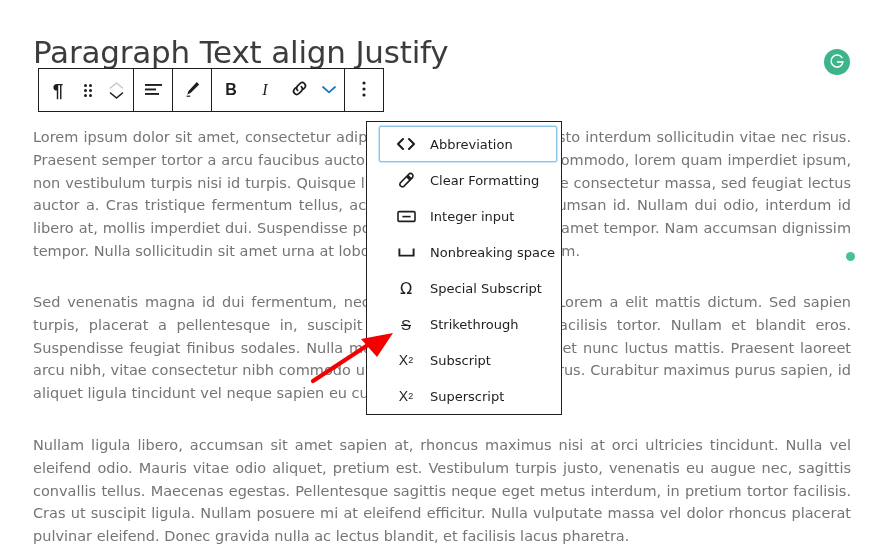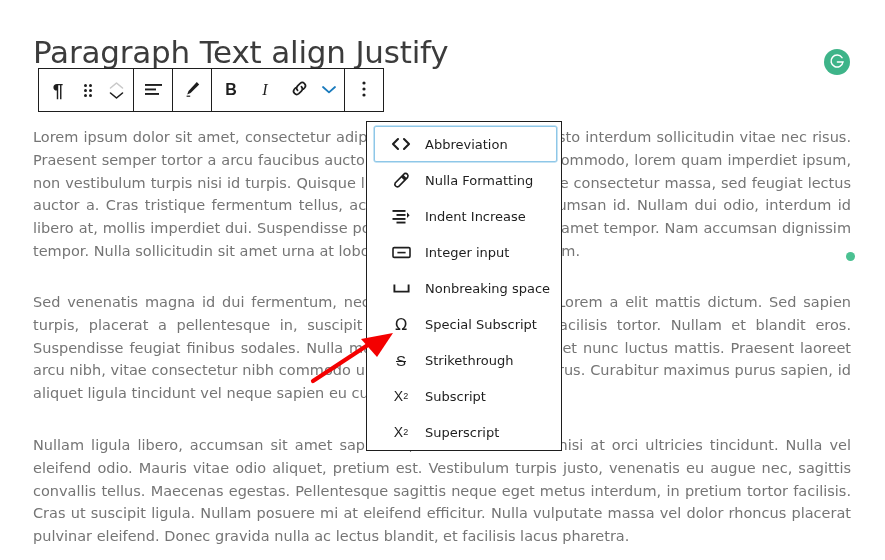--- a/index.html
+++ b/index.html
@@ -101,21 +101,21 @@
   
   #format-menu {
     position: absolute;
     left: 366px;
     top: 121px;
     width: 196px;
     background: #ffffff;
     border: 1px solid #1e1e1e;
     box-sizing: border-box;
     z-index: 40;
-    padding: 4px 0 0 3px;
+    padding: 4px 0 0 8px;
     max-height: 439px;
     overflow: hidden;
   }
   .menu-item {
     display: flex;
     align-items: center;
     height: 36px;
     padding: 0 8px 0 14px;
     margin: 0 4px;
     box-sizing: border-box;
@@ -337,35 +337,23 @@
       <span class="mi-label">Abbreviation</span>
     </div>
 
     <div class="menu-item">
       <span class="mi-icon">
         <svg width="18" height="18" viewBox="0 0 18 18">
           <path d="M12.4 2.6 a2.6 2.6 0 0 1 3.2 3.8 L6.6 15.6 a2.6 2.6 0 0 1 -3.4 -3.6 z" fill="none" stroke="#1e1e1e" stroke-width="1.6"></path>
           <path d="M10.2 5 L13.6 8.4" fill="none" stroke="#1e1e1e" stroke-width="3.2"></path>
         </svg>
       </span>
-      <span class="mi-label">Nulla Formatting</span>
-    </div>
-
-    <div class="menu-item">
-      <span class="mi-icon">
-        <svg width="18" height="15" viewBox="0 0 18 15">
-          <rect x="0.5" y="1" width="13" height="1.9" fill="#1e1e1e"></rect>
-          <rect x="4.5" y="5" width="9" height="1.9" fill="#1e1e1e"></rect>
-          <rect x="0.5" y="9" width="13" height="1.9" fill="#1e1e1e"></rect>
-          <rect x="4.5" y="12.6" width="9" height="1.9" fill="#1e1e1e"></rect>
-          <path d="M15 3.6 L17.6 6.3 L15 9" fill="#1e1e1e"></path>
-        </svg>
-      </span>
-      <span class="mi-label">Indent Increase</span>
-    </div>
+      <span class="mi-label">Clear Formatting</span>
+    </div>
+
 
 
 
 
     <div class="menu-item">
       <span class="mi-icon">
         <svg width="19" height="13" viewBox="0 0 19 13">
           <rect x="1" y="1.6" width="17" height="9.8" rx="1.2" fill="none" stroke="#1e1e1e" stroke-width="1.6"></rect>
           <rect x="5.4" y="5.8" width="8.2" height="1.6" fill="#1e1e1e"></rect>
         </svg>

